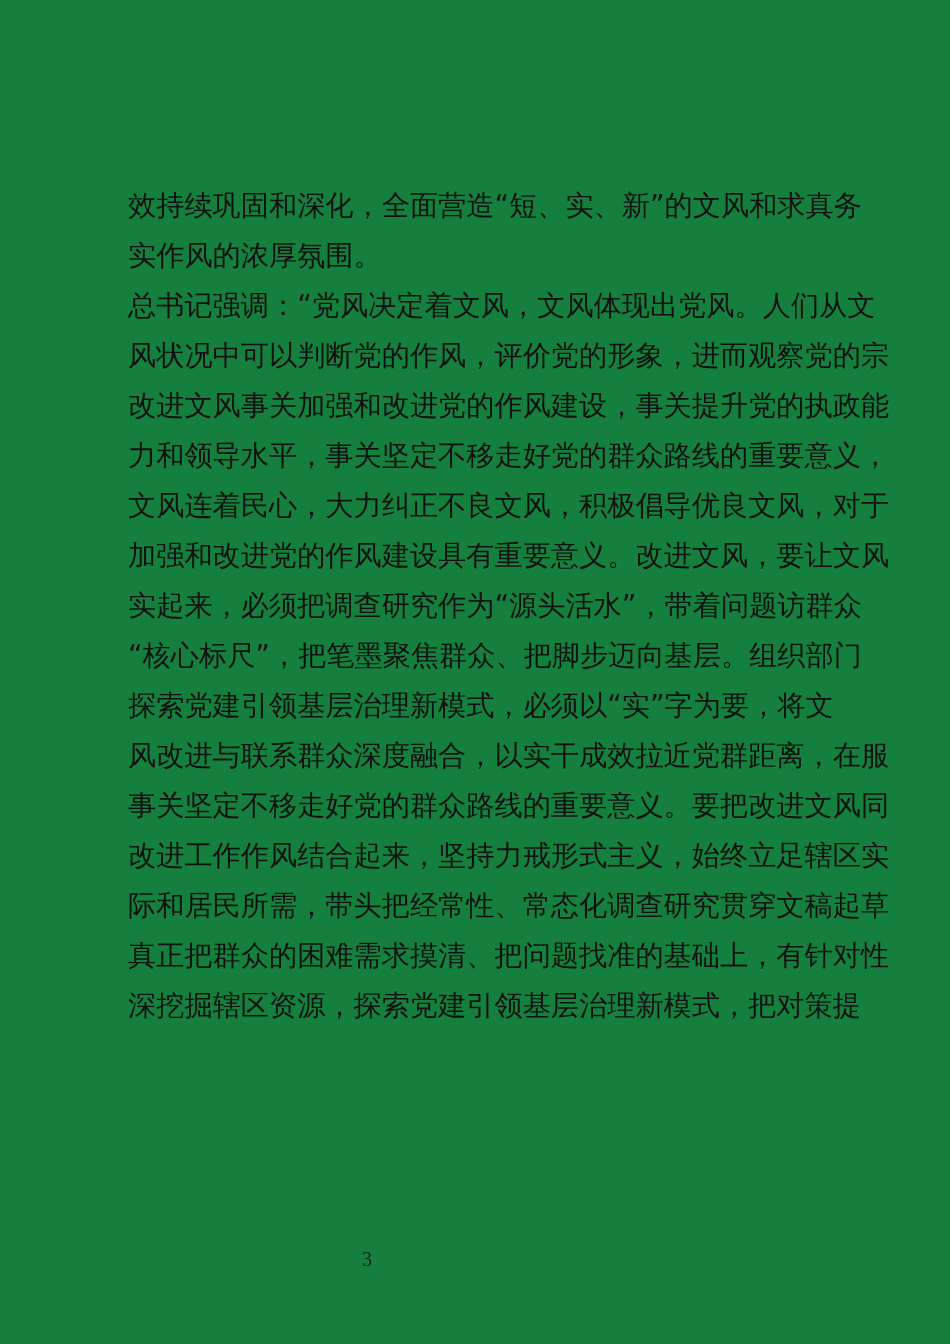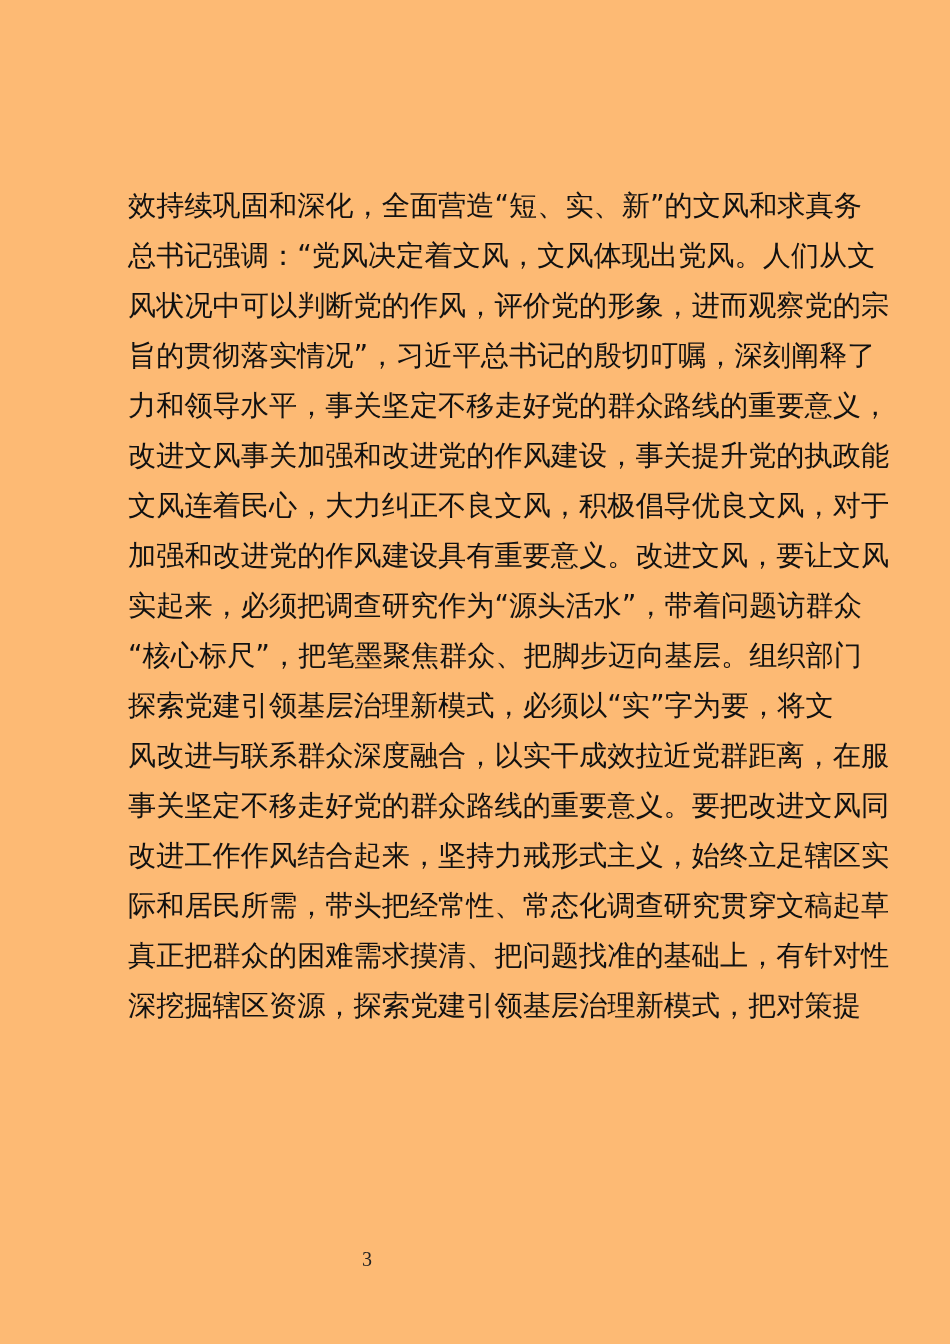--- a/index.html
+++ b/index.html
@@ -1,17 +1,17 @@
 <!DOCTYPE html>
 <html><head>
 <meta charset="utf-8">
 <style>
   html, body { margin: 0; padding: 0; background: #ffffff; }
   body { width: 950px; height: 1344px; position: relative; overflow: hidden; }
-  .page { position: absolute; left: 0; top: 0; width: 950px; height: 1344px; background: #fdba74; }
+  .page { position: absolute; left: 0; top: 0; width: 950px; height: 1344px; background: #15803d; }
   .body-text {
     position: absolute;
     left: 128px;
     top: 181px;
     width: 700px;
     font-family: "DejaVu Sans", "Liberation Sans", sans-serif;
     font-size: 28.2px;
     line-height: 50px;
     color: #111111;
     letter-spacing: 0px;
@@ -27,25 +27,25 @@
     font-size: 20px;
     color: #222222;
   }
 </style>
 </head>
 <body>
 
 <div class="page">
   <div class="body-text">
     <span class="line">效持续巩固和深化，全面营造“短、实、新”的文风和求真务</span>
+    <span class="line">实作风的浓厚氛围。</span>
     <span class="line">总书记强调：“党风决定着文风，文风体现出党风。人们从文</span>
     <span class="line">风状况中可以判断党的作风，评价党的形象，进而观察党的宗</span>
-    <span class="line">旨的贯彻落实情况”，习近平总书记的殷切叮嘱，深刻阐释了</span>
+    <span class="line">改进文风事关加强和改进党的作风建设，事关提升党的执政能</span>
     <span class="line">力和领导水平，事关坚定不移走好党的群众路线的重要意义，</span>
-    <span class="line">改进文风事关加强和改进党的作风建设，事关提升党的执政能</span>
     <span class="line">文风连着民心，大力纠正不良文风，积极倡导优良文风，对于</span>
     <span class="line">加强和改进党的作风建设具有重要意义。改进文风，要让文风</span>
     <span class="line">实起来，必须把调查研究作为“源头活水”，带着问题访群众</span>
     <span class="line">“核心标尺”，把笔墨聚焦群众、把脚步迈向基层。组织部门</span>
     <span class="line">探索党建引领基层治理新模式，必须以“实”字为要，将文</span>
     <span class="line">风改进与联系群众深度融合，以实干成效拉近党群距离，在服</span>
     <span class="line">事关坚定不移走好党的群众路线的重要意义。要把改进文风同</span>
     <span class="line">改进工作作风结合起来，坚持力戒形式主义，始终立足辖区实</span>
     <span class="line">际和居民所需，带头把经常性、常态化调查研究贯穿文稿起草</span>
     <span class="line">真正把群众的困难需求摸清、把问题找准的基础上，有针对性</span>

